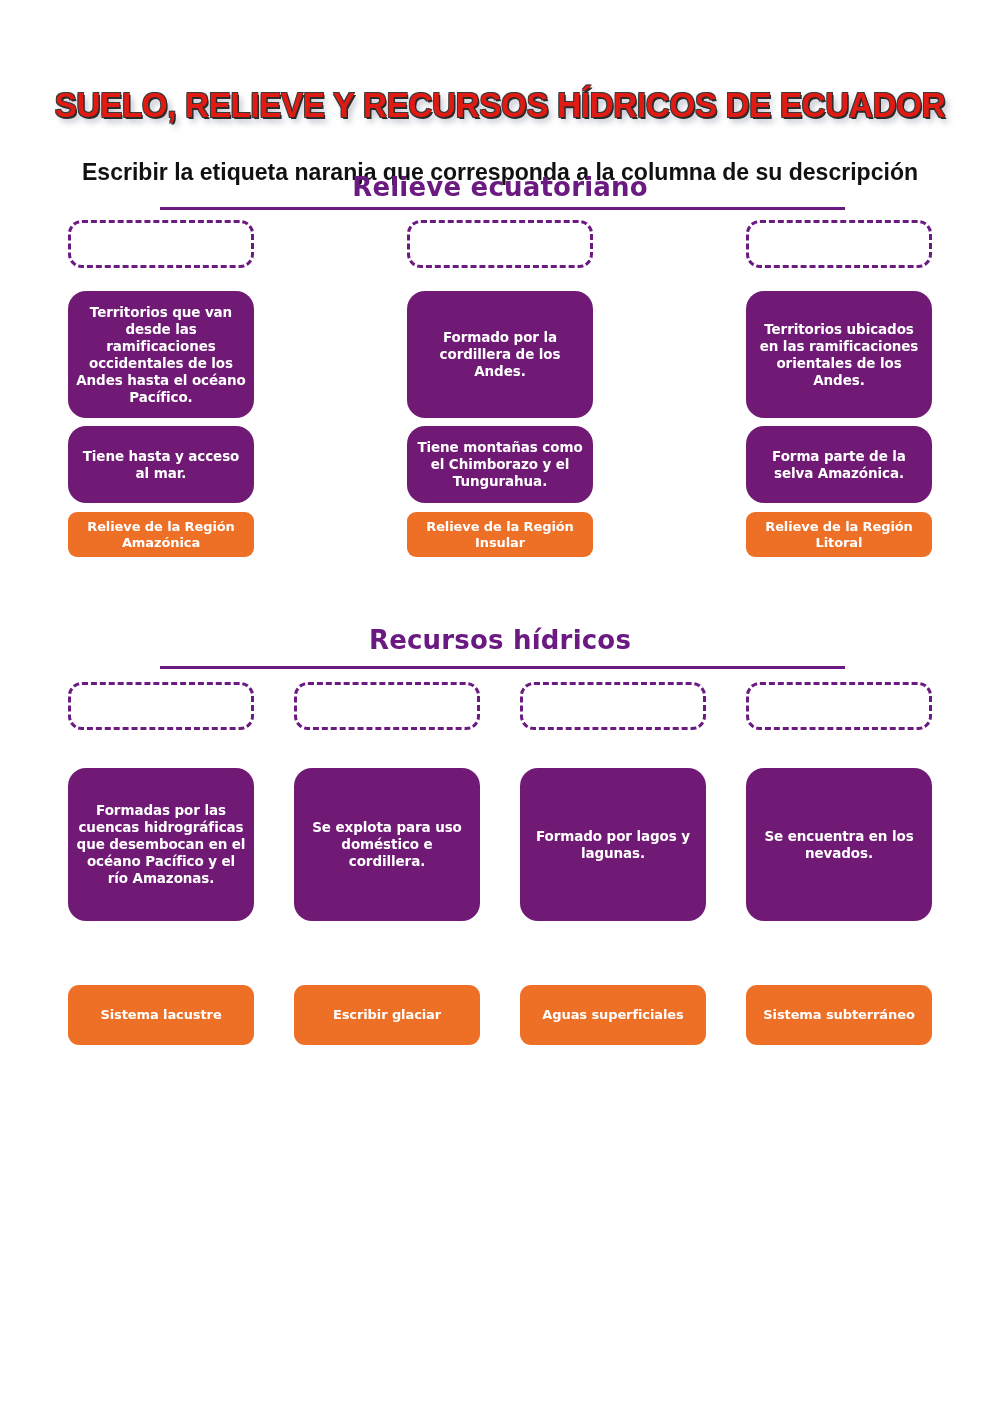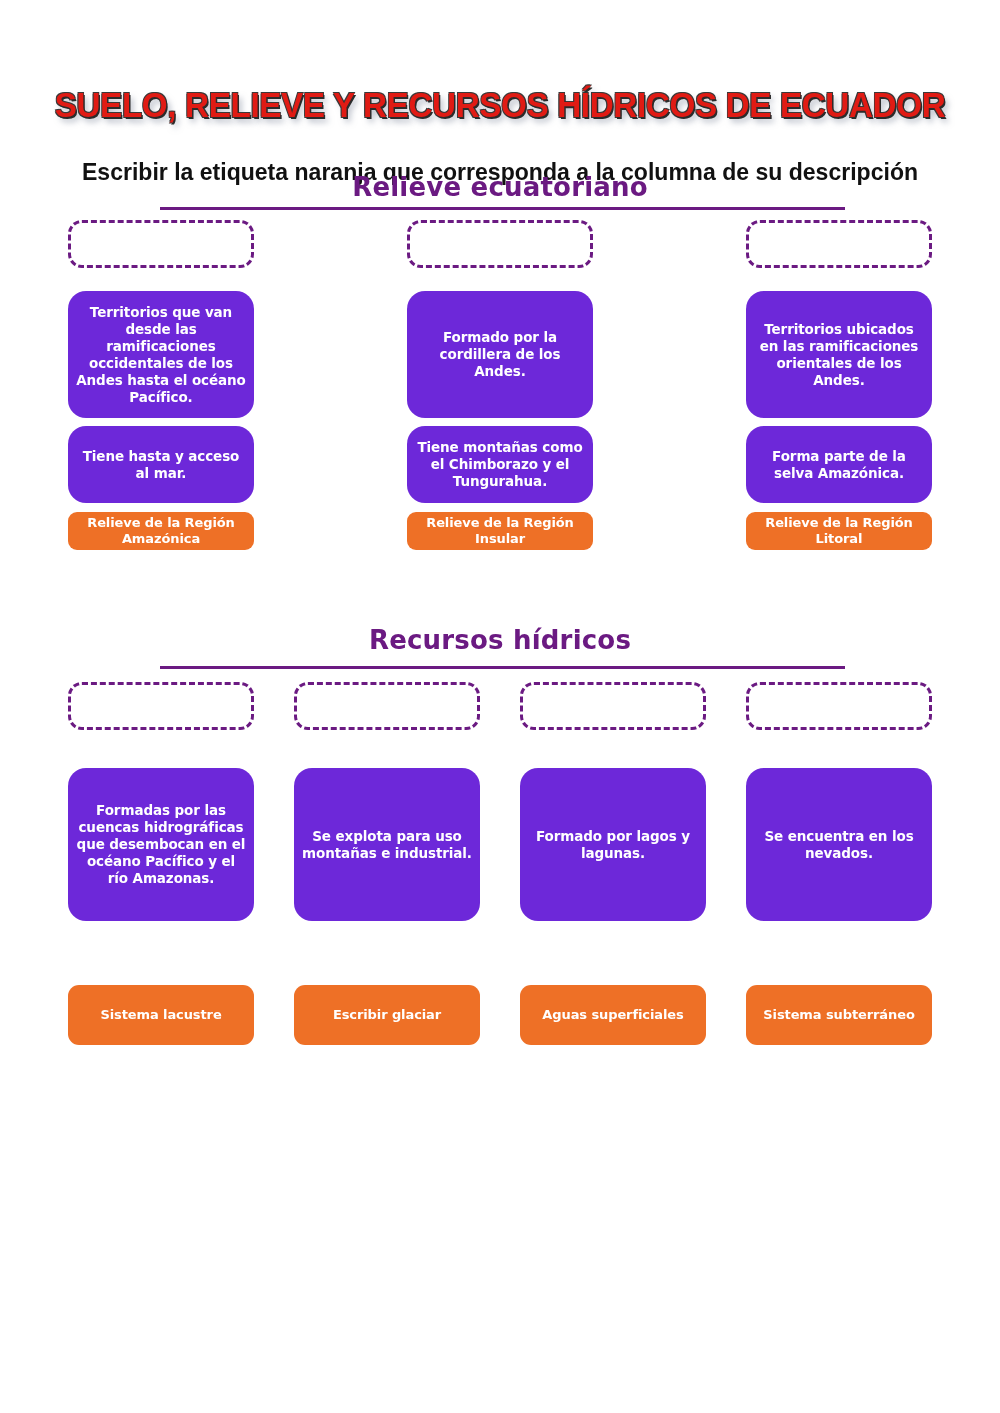--- a/index.html
+++ b/index.html
@@ -103,21 +103,21 @@
   .drop-slot {
     height: 48px;
     border: 3px dashed #6b1a82;
     border-radius: 14px;
     background: #ffffff;
     box-sizing: border-box;
   }
 
   
   .desc-card {
-    background: #6d28d9;
+    background: #701a75;
     color: #ffffff;
     border-radius: 18px;
     box-sizing: border-box;
     display: flex;
     align-items: center;
     justify-content: center;
     text-align: center;
     padding: 6px 8px;
     font-family: "DejaVu Sans", sans-serif;
     font-weight: bold;
@@ -144,21 +144,21 @@
     letter-spacing: -0.1px;
   }
 
   
   #section-relieve { top: 172px; }
   #section-relieve .section-rule { top: 35px; }
   #section-relieve .columns { top: 48px; }
   #section-relieve .drop-slot { margin-bottom: 23px; }
   #section-relieve .desc-card.primary { height: 127px; margin-bottom: 8px; }
   #section-relieve .desc-card.secondary { height: 77px; margin-bottom: 9px; }
-  #section-relieve .label-chip { height: 38px; }
+  #section-relieve .label-chip { height: 45px; }
 
   
   #section-hidricos { top: 625px; }
   #section-hidricos .section-rule { top: 41px; }
   #section-hidricos .columns { top: 57px; }
   #section-hidricos .drop-slot { margin-bottom: 38px; }
   #section-hidricos .desc-card.primary { height: 153px; margin-bottom: 64px; }
   #section-hidricos .label-chip { height: 60px; border-radius: 11px; }
 </style>
 </head>
@@ -208,21 +208,21 @@
     <div class="columns">
 
       <div class="column">
         <div class="drop-slot"></div>
         <div class="desc-card primary">Formadas por las cuencas hidrográficas que desembocan en el océano Pacífico y el río Amazonas.</div>
         <div class="label-chip">Sistema lacustre</div>
       </div>
 
       <div class="column">
         <div class="drop-slot"></div>
-        <div class="desc-card primary">Se explota para uso montañas e industrial.</div>
+        <div class="desc-card primary">Se explota para uso doméstico e cordillera.</div>
         <div class="label-chip">Escribir glaciar</div>
       </div>
 
       <div class="column">
         <div class="drop-slot"></div>
         <div class="desc-card primary">Formado por lagos y lagunas.</div>
         <div class="label-chip">Aguas superficiales</div>
       </div>
 
       <div class="column">

